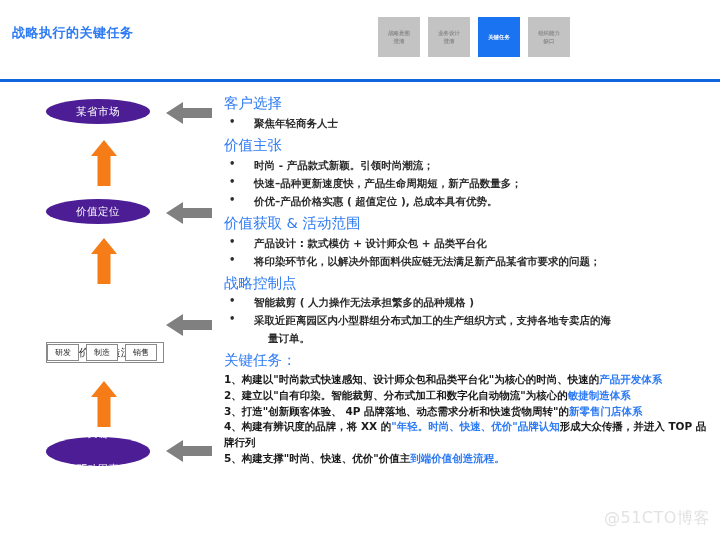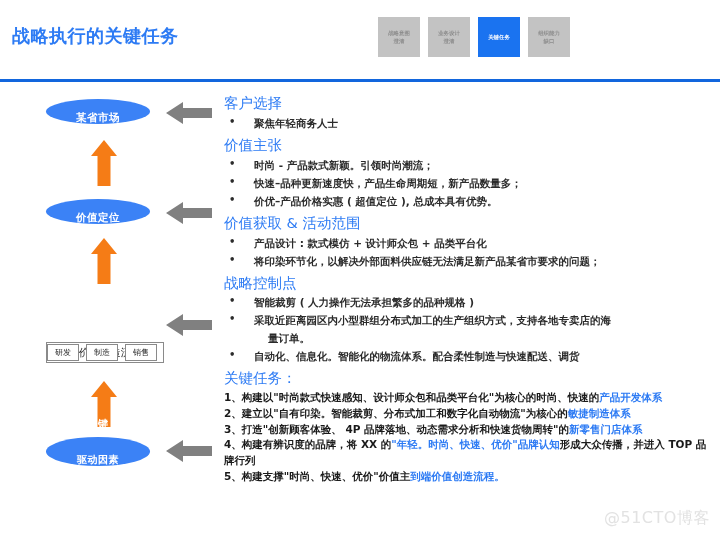--- a/index.html
+++ b/index.html
@@ -16,21 +16,21 @@
     height: 540px;
     background: #ffffff;
     overflow: hidden;
   }
 
   
   #header-title {
     position: absolute;
     left: 12px;
     top: 24px;
-    font-size: 18px;
+    font-size: 13px;
     font-weight: bold;
     color: #2d7bf4;
     letter-spacing: 0.5px;
     white-space: nowrap;
   }
   #header-divider {
     position: absolute;
     left: 0;
     top: 79px;
     width: 720px;
@@ -62,28 +62,28 @@
   }
   .nav-chip.active {
     background: #1a73f0;
     color: #ffffff;
   }
   .nav-chip span { display: block; white-space: nowrap; }
 
   
   .ellipse {
     position: absolute;
-    background: #3b82f6;
+    background: #4c1d95;
     border-radius: 50%;
     color: #ffffff;
-    font-weight: bold;
+    font-weight: normal;
     display: flex;
     flex-direction: column;
     align-items: center;
-    justify-content: flex-end;
+    justify-content: center;
     text-align: center;
     font-size: 10.5px;
     line-height: 1.25;
     letter-spacing: 0.5px;
   }
   #ellipse-market { left: 46px; top: 99px; width: 104px; height: 25px; }
   #ellipse-value-position { left: 46px; top: 199px; width: 104px; height: 25px; }
   #ellipse-key-drivers { left: 46px; top: 437px; width: 104px; height: 29px; font-size: 10px; gap: 23px; }
 
   .box-outline {
@@ -289,21 +289,20 @@
       <div class="sec-title spaced">价值获取 &amp; 活动范围</div>
       <ul class="bullet-list">
         <li>产品设计 : 款式模仿 + 设计师众包 + 品类平台化</li>
         <li>将印染环节化，以解决外部面料供应链无法满足新产品某省市要求的问题；</li>
       </ul>
       <div class="sec-title spaced">战略控制点</div>
       <ul class="bullet-list">
         <li>智能裁剪 ( 人力操作无法承担繁多的品种规格 )</li>
         <li>采取近距离园区内小型群组分布式加工的生产组织方式，支持各地专卖店的海</li>
         <li class="cont">量订单。</li>
-        <li>自动化、信息化。智能化的物流体系。配合柔性制造与快速配送、调货</li>
       </ul>
       <div class="sec-title spaced">关键任务：</div>
       <div id="key-tasks">
         <div class="task-line"><span>1、构建以"时尚款式快速感知、设计师众包和品类平台化"为核心的时尚、快速的</span><span class="hl" style="color: rgb(45, 123, 244);">产品开发体系</span></div>
         <div class="task-line"><span>2、建立以"自有印染。智能裁剪、分布式加工和数字化自动物流"为核心的</span><span class="hl" style="color: rgb(45, 123, 244);">敏捷制造体系</span></div>
         <div class="task-line"><span>3、打造"创新顾客体验、 4P 品牌落地、动态需求分析和快速货物周转"的</span><span class="hl" style="color: rgb(45, 123, 244);">新零售门店体系</span></div>
         <div class="task-line wrap"><span>4、构建有辨识度的品牌，将 XX 的</span><span class="hl" style="color: rgb(45, 123, 244);">"年轻。时尚、快速、优价"品牌认知</span><span>形成大众传播，并进入 TOP 品牌行列</span></div>
         <div class="task-line"><span>5、构建支撑"时尚、快速、优价"价值主</span><span class="hl" style="color: rgb(45, 123, 244);">到端价值创造流程。</span></div>
       </div>
     </div>

